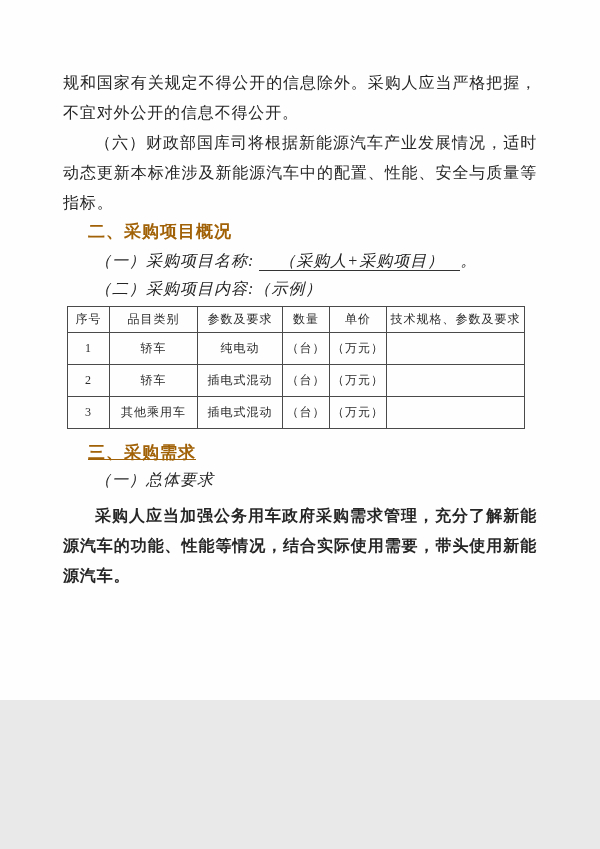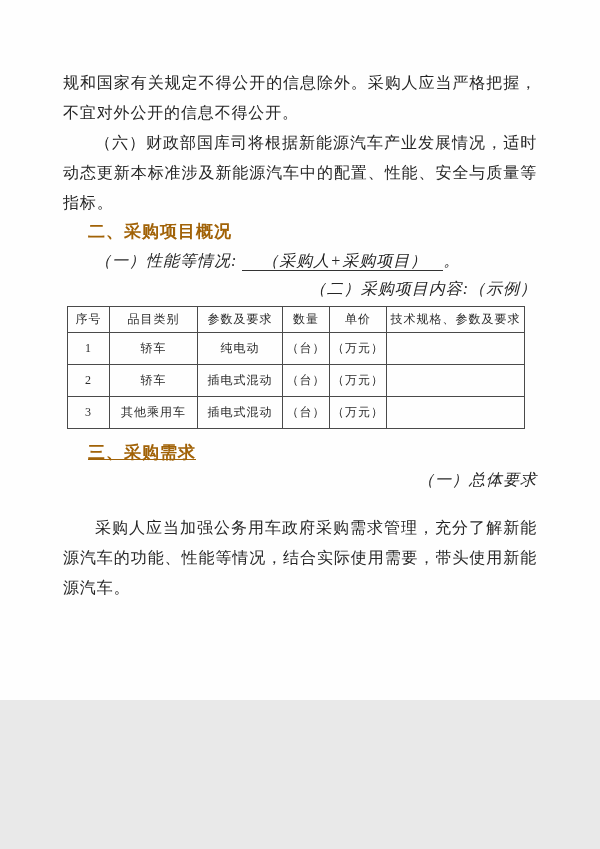--- a/index.html
+++ b/index.html
@@ -42,21 +42,21 @@
   }
 
   
   .kaiti {
     font-style:italic;
     font-size:16px;
     line-height:30px;
     letter-spacing:1px;
     text-indent:2em;
   }
-  .kaiti.tight { line-height:26px;text-align:right; }
+  .kaiti.tight { line-height:26px; }
 
   .fill-blank {
     border-bottom:1px solid #333;
     padding:0 16px 1px 20px;
     font-weight:normal;
   }
 
   
   table.items {
     width:457px;
@@ -88,21 +88,21 @@
 <div class="page">
   <div class="content">
 
     <p class="body first">规和国家有关规定不得公开的信息除外。采购人应当严格把握，不宜对外公开的信息不得公开。</p>
 
 
     <p class="body indent">（六）财政部国库司将根据新能源汽车产业发展情况，适时动态更新本标准涉及新能源汽车中的配置、性能、安全与质量等指标。</p>
 
     <p class="h-bold">二、采购项目概况</p>
 
-    <p class="kaiti"><span>（一）性能等情况:</span>&nbsp;<span class="fill-blank">（采购人+采购项目）</span><span>。</span></p>
+    <p class="kaiti"><span>（一）采购项目名称:</span>&nbsp;<span class="fill-blank">（采购人+采购项目）</span><span>。</span></p>
 
     <p class="kaiti tight">（二）采购项目内容:（示例）</p>
 
     <table class="items">
       <colgroup>
         <col style="width:42px">
         <col style="width:88px">
         <col style="width:85px">
         <col style="width:47px">
         <col style="width:57px">
@@ -143,16 +143,16 @@
           <td>（万元）</td>
           <td></td>
         </tr>
       </tbody>
     </table>
 
     <p class="h-bold after-table">三、采购需求</p>
 
     <p class="kaiti tight">（一）总体要求</p>
 
-    <p class="body indent" style="margin-top:20px;">采购人应当加强公务用车政府采购需求管理，充分了解新能源汽车的功能、性能等情况，结合实际使用需要，带头使用新能源汽车。</p>
+    <p class="body indent" style="margin-top:8px;font-weight:bold;">采购人应当加强公务用车政府采购需求管理，充分了解新能源汽车的功能、性能等情况，结合实际使用需要，带头使用新能源汽车。</p>
 
   </div>
 </div>
 
 </body></html>

